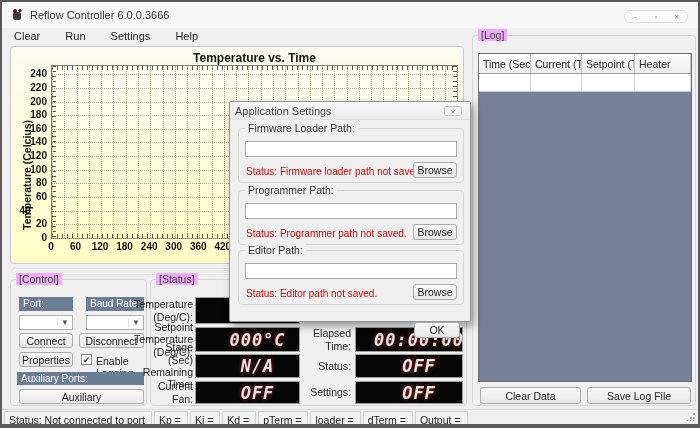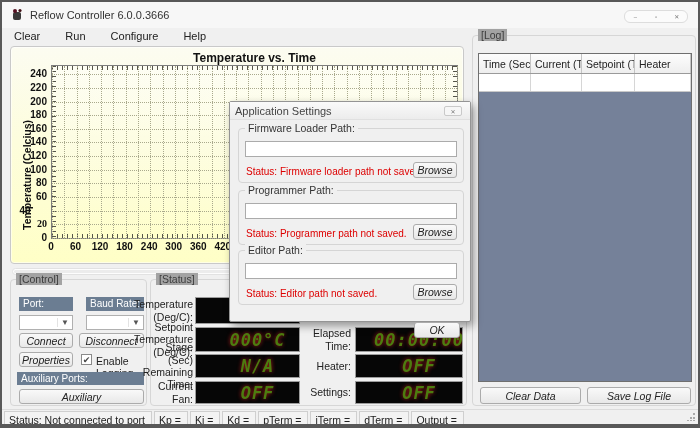--- a/index.html
+++ b/index.html
@@ -14,21 +14,21 @@
   .app-title { position:absolute; left:28px; top:7px; font-size:11px; color:#333; }
   .winbtns { position:absolute; right:10px; top:8px; width:64px; height:13px; display:flex;
              border:1px solid #ddd; border-radius:6px; background:#fbfbfb; }
   .winbtn { flex:1; display:flex; align-items:center; justify-content:center;
             font-size:6px; color:#777; cursor:default; }
   .menubar { position:absolute; left:0; top:26px; right:0; height:18px; }
   .menuitem { display:inline-block; padding:2px 10px; margin-left:2px; color:#222; font-size:11px; }
 
   
   .groupbox { position:absolute; border:1px solid #d6d6d6; border-radius:4px; }
-  .grouplabel { position:absolute; top:-7px; left:5px; background:#a3a3a3; padding:0 3px;
+  .grouplabel { position:absolute; top:-7px; left:5px; background:#f0abfc; padding:0 3px;
                 font-size:10.5px; color:#3c3c3c; }
 
   
   #chartgroup { left:8px; top:44px; width:454px; height:218px;
      background:linear-gradient(180deg,#fcfcf1 0%, #fdfddc 45%, #ffffc6 100%);
      border:1px solid #c9c9c9; box-shadow:inset 0 0 0 1px rgba(255,255,255,.55); }
   .chart-title { position:absolute; left:40px; top:4px; width:407px; text-align:center;
                  font-weight:bold; font-size:12px; color:#111; }
   #plot { position:absolute; left:40px; top:18px; width:407px; height:174px;
           border:1px solid #7d7d7d; background:linear-gradient(180deg, rgba(255,255,255,.35), rgba(255,255,200,.1)); }
@@ -51,33 +51,33 @@
 
   
   #controlgroup { left:8px; top:277px; width:137px; height:127px; }
   .slate { position:absolute; background:#6b7d92; color:#fff; font-size:10px;
            padding:1px 0 0 4px; height:14px; }
   .combo { position:absolute; height:15px; background:#fff; border:1px solid #b0b0b0;
            display:flex; align-items:center; justify-content:flex-end; }
   .combo .arrow { font-size:8px; color:#555; padding:0 3px; border-left:1px solid #e3e3e3; }
   .btn { position:absolute; background:linear-gradient(180deg,#f9f9f9,#e8e8e8);
          border:1px solid #ababab; border-radius:3px; font-size:10.5px; color:#222;
-         display:flex; align-items:center; justify-content:center; font-family:"Liberation Sans",sans-serif;font-style:italic; }
+         display:flex; align-items:center; justify-content:center; font-family:"Liberation Sans",sans-serif; }
   .checkbox { position:absolute; width:11px; height:11px; background:#fff; border:1px solid #8a8a8a;
               font-size:9px; line-height:10px; text-align:center; color:#4a4a4a; }
   .chklabel { position:absolute; font-size:10.5px; color:#222; }
 
   
   #statusgroup { left:148px; top:277px; width:317px; height:127px; }
   .st-label { position:absolute; display:flex; align-items:center; justify-content:flex-end;
               text-align:right; white-space:pre-line; font-size:10.5px; line-height:1.18; color:#222; }
   .st-display { position:absolute; background:#060606; border:1px solid #9c9c9c;
               display:flex; align-items:center; justify-content:center; overflow:hidden; }
   .seg { font-family:"DejaVu Sans Mono", monospace; font-weight:bold; font-style:italic;
-         color:#4d7c0f; text-shadow:0 0 4px rgba(255,40,40,.65); font-size:17px; letter-spacing:1px;padding-left:20px; }
+         color:#e5e5e5; text-shadow:0 0 4px rgba(255,40,40,.65); font-size:17px; letter-spacing:1px;padding-left:20px; }
 
   
   #loggroup { left:470px; top:33px; width:224px; height:371px; }
   #logtable { position:absolute; left:5px; top:17px; width:214px; height:329px;
               border:1px solid #6f6f6f; background:#758199; display:flex; flex-direction:column; }
   .loghead { display:flex; height:20px; background:linear-gradient(180deg,#fdfdfd,#eee);
              border-bottom:1px solid #9a9a9a; }
   .loghead .cell { border-right:1px solid #c4c4c4; font-size:10.5px; color:#222;
              padding:4px 0 0 4px; overflow:hidden; white-space:nowrap; }
   .logrow { display:flex; height:18px; background:#fff; border-bottom:1px solid #c9c9c9; }
@@ -133,21 +133,21 @@
     <div class="winbtns">
       <div class="winbtn">–</div>
       <div class="winbtn">▫</div>
       <div class="winbtn">✕</div>
     </div>
   </div>
 
   <div class="menubar">
     <span class="menuitem">Clear</span>
     <span class="menuitem">Run</span>
-    <span class="menuitem">Configure</span>
+    <span class="menuitem">Settings</span>
     <span class="menuitem">Help</span>
   </div>
 
   <div id="chartgroup" class="groupbox">
     <div class="chart-title">Temperature vs. Time</div>
     <div class="ytitle">Temperature (Celcius)</div>
     <div id="plot">
       <div class="comb-t"></div>
       <div class="comb-b"></div>
       <div class="comb-l"></div>
@@ -211,21 +211,21 @@
       <div class="xlab" style="left: 221.4px; top: 194px;">480</div>
       <div class="xlab" style="left: 245.9px; top: 194px;">540</div>
       <div class="xlab" style="left: 270.5px; top: 194px;">600</div>
       <div class="xlab" style="left: 295px; top: 194px;">660</div>
       <div class="xlab" style="left: 319.5px; top: 194px;">720</div>
       <div class="xlab" style="left: 344.1px; top: 194px;">780</div>
       <div class="xlab" style="left: 368.6px; top: 194px;">840</div>
       <div class="xlab" style="left: 393.2px; top: 194px;">900</div>
       <div class="xlab" style="left: 417.7px; top: 194px;">960</div>
       <div class="ylab" style="left: 8px; top: 185px;">0</div>
-      <div class="ylab" style="left: 8px; top: 171.3px; font-family: Liberation Serif, serif;">20</div>
+      <div class="ylab" style="left: 8px; top: 171.3px;">20</div>
       <div class="ylab" style="left: 0; top: 157.7px; text-align: center;">40</div>
       <div class="ylab" style="left: 8px; top: 144px;">60</div>
       <div class="ylab" style="left: 8px; top: 130.4px;">80</div>
       <div class="ylab" style="left: 8px; top: 116.7px;">100</div>
       <div class="ylab" style="left: 8px; top: 103.1px;">120</div>
       <div class="ylab" style="left: 8px; top: 89.4px;">140</div>
       <div class="ylab" style="left: 8px; top: 75.8px;">160</div>
       <div class="ylab" style="left: 8px; top: 62.1px;">180</div>
       <div class="ylab" style="left: 8px; top: 48.5px;">200</div>
       <div class="ylab" style="left: 8px; top: 34.8px;">220</div>
@@ -283,21 +283,21 @@
     <div class="st-display" style="left:44px; top:101px; width:105px; height:23px;">
         <span class="seg">OFF</span>
       </div>
 
     <div class="st-label" style="left:150px; top:47px; width:50px; height:25px;">Elapsed
 Time:</div>
     <div class="st-display" style="left:204px; top:47px; width:108px; height:25px;">
         <span class="seg">00:00:00</span>
       </div>
 
-    <div class="st-label" style="left:150px; top:74px; width:50px; height:24px;">Heater:</div>
+    <div class="st-label" style="left:150px; top:74px; width:50px; height:24px;">Status:</div>
     <div class="st-display" style="left:204px; top:74px; width:108px; height:24px;">
         <span class="seg">OFF</span>
       </div>
 
     <div class="st-label" style="left:150px; top:101px; width:50px; height:23px;">Settings:</div>
     <div class="st-display" style="left:204px; top:101px; width:108px; height:23px;">
         <span class="seg">OFF</span>
       </div>
   </div>
 
@@ -320,21 +320,21 @@
     <div class="btn" style="left:7px; top:351px; width:101px; height:17px;">Clear Data</div>
     <div class="btn" style="left:114px; top:351px; width:104px; height:17px;">Save Log File</div>
   </div>
 
   <div id="statusbar">
     <span class="sb-cell">Status: Not connected to port</span>
     <span class="sb-cell">Kp =</span>
     <span class="sb-cell">Ki =</span>
     <span class="sb-cell">Kd =</span>
     <span class="sb-cell">pTerm =</span>
-    <span class="sb-cell">iTerm =</span>
+    <span class="sb-cell">loader =</span>
     <span class="sb-cell">dTerm =</span>
     <span class="sb-cell">Output =</span>
   </div>
   <div class="grip"></div>
 
   <div id="dialog">
     <div class="dlg-title">
       <span class="dlg-title-text">Application Settings</span>
       <span class="dlg-close">✕</span>
     </div>

